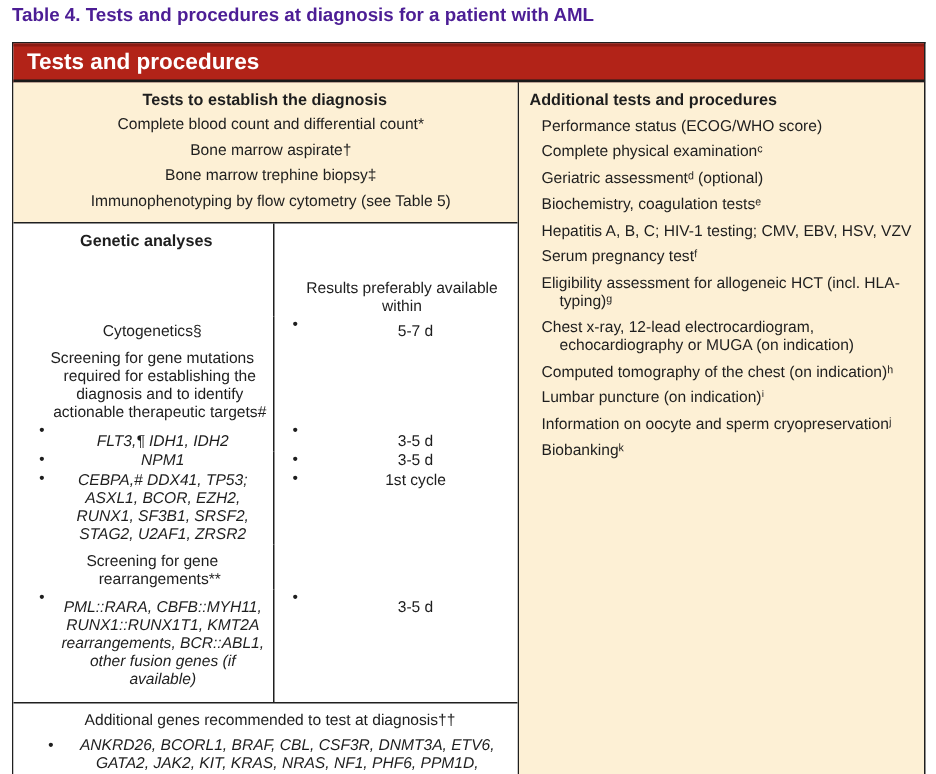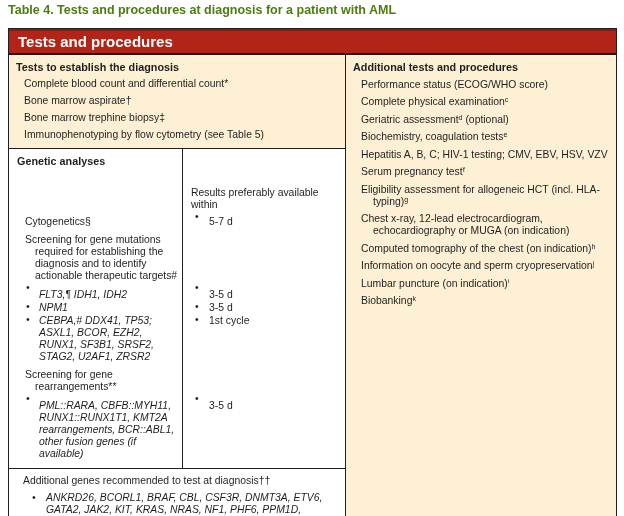--- a/index.html
+++ b/index.html
@@ -4,37 +4,37 @@
 <style>
   * { margin: 0; padding: 0; box-sizing: border-box; }
   html, body { background: #ffffff; }
   body {
     width: 624px; height: 516px;
     font-family: "Liberation Sans", "DejaVu Sans", sans-serif;
     font-size: 10.4px; line-height: 12px; color: #1e1e1e;
     overflow: hidden;
   }
   .page-title {
-    color: #4d7c0f; font-weight: bold; font-size: 12.5px; line-height: 15px;
+    color: #4c1d95; font-weight: bold; font-size: 12.5px; line-height: 15px;
     padding: 3px 0 0 8px; margin-bottom: 10px;
   }
   .table-wrap {
     margin-left: 8px; width: 609px;
     border: 1px solid #1f1f1f; border-bottom: 3px solid #101010;
   }
   .thead {
     background: #b22318; color: #ffffff; font-weight: bold; font-size: 15px;
     padding: 5px 8px 5px 9px;
     border-top: 2px solid #8c1a12; border-bottom: 2px solid #1a1a1a;
   }
   .tbody { display: grid; grid-template-columns: 337px 1fr; min-height: 462px; }
   .col-left { border-right: 1px solid #1f1f1f; display: flex; flex-direction: column; }
   .cream { background: #fdf0d5; }
   .white { background: #ffffff; }
-  .sec { padding: 6px 8px 7px 7px; }
+  .sec { padding: 6px 8px 7px 7px; text-align: center; }
   .sec + .sec { border-top: 1px solid #1f1f1f; }
   .sec-head { font-weight: bold; font-size: 10.8px; }
   .item { margin-top: 5px; padding-left: 20px; text-indent: -12px; }
   .grow { flex: 1; }
 
   
   .genetic { display: grid; grid-template-columns: 174px 1fr; }
   .genetic > div { min-height: 1px; }
   .g-cell { border-right: 1px solid #1f1f1f; padding-right: 4px; }
   .g-head { font-weight: bold; font-size: 10.8px; padding-left: 8px; }
@@ -120,19 +120,19 @@
       <div class="sec-head">Additional tests and procedures</div>
       <div class="item">Performance status (ECOG/WHO score)</div>
       <div class="item">Complete physical examinationᶜ</div>
       <div class="item">Geriatric assessmentᵈ (optional)</div>
       <div class="item">Biochemistry, coagulation testsᵉ</div>
       <div class="item">Hepatitis A, B, C; HIV-1 testing; CMV, EBV, HSV, VZV</div>
       <div class="item">Serum pregnancy testᶠ</div>
       <div class="item">Eligibility assessment for allogeneic HCT (incl. HLA-typing)ᵍ</div>
       <div class="item">Chest x-ray, 12-lead electrocardiogram, echocardiography or MUGA (on indication)</div>
       <div class="item">Computed tomography of the chest (on indication)ʰ</div>
+      <div class="item">Lumbar puncture (on indication)ⁱ</div>
       <div class="item">Information on oocyte and sperm cryopreservationʲ</div>
-      <div class="item">Lumbar puncture (on indication)ⁱ</div>
       <div class="item">Biobankingᵏ</div>
     </div>
 
   </div>
 </div>
 
 </body></html>

